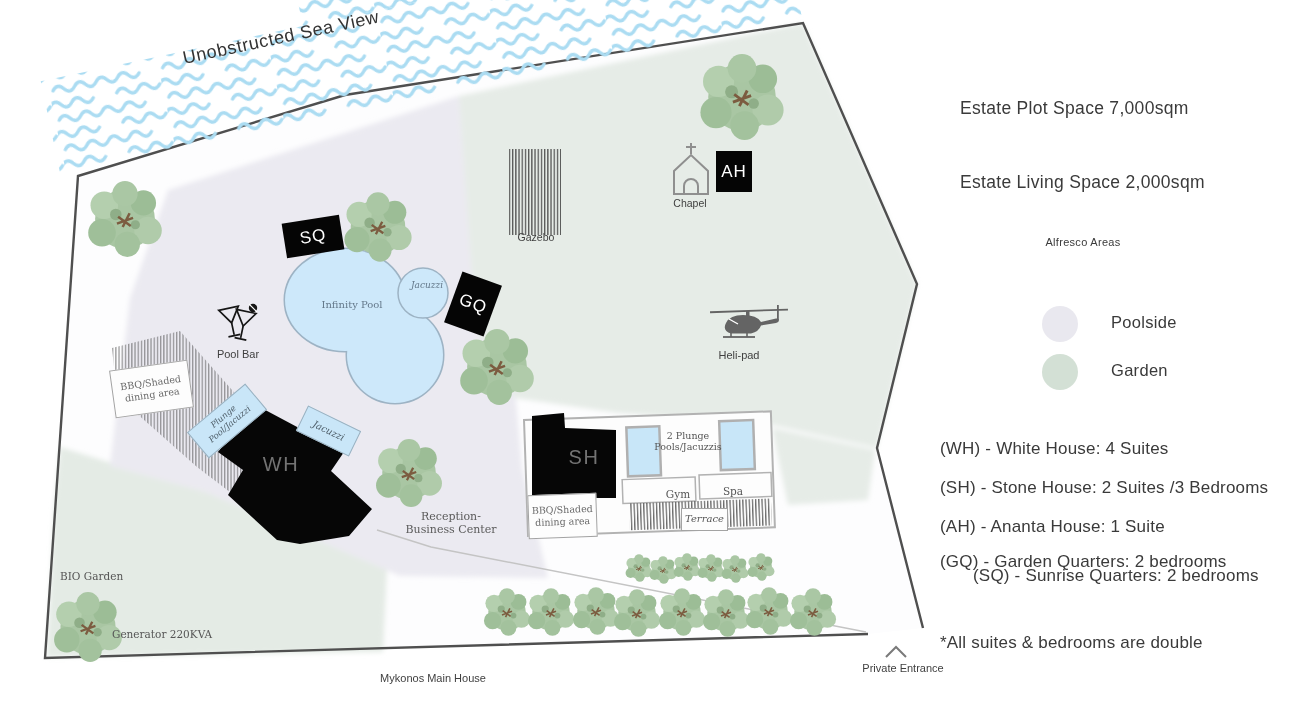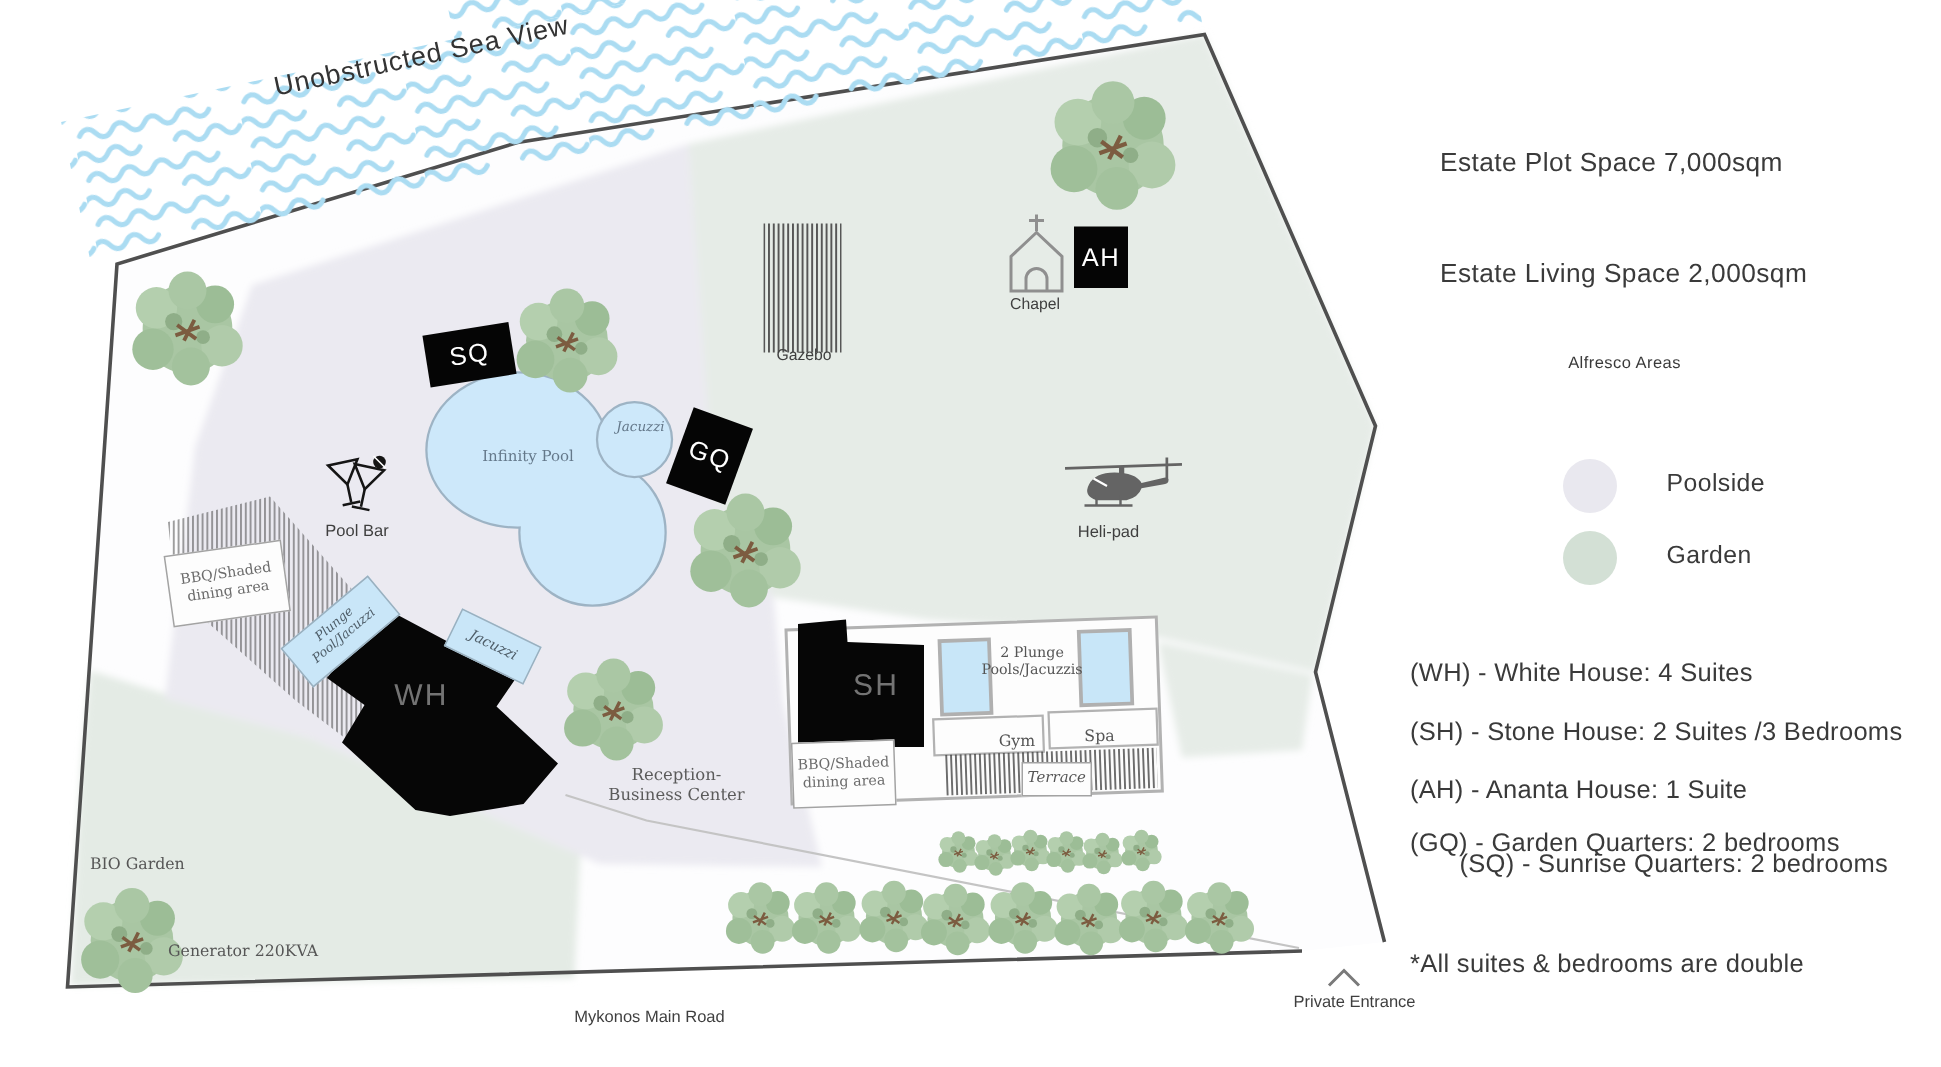--- a/index.html
+++ b/index.html
@@ -205,21 +205,21 @@
   <div class="lbl c serif" style="left:733px;top:485px;font-size:10.5px;color:#555;">Spa</div>
 
   <div class="lbl c serif" style="left:451px;top:511px;font-size:11px;color:#5a5a5a;">
     <div>Reception-</div>
     <div>Business Center</div>
   </div>
 
   <div class="lbl serif" style="left:60px;top:570px;font-size:10.5px;color:#555;">BIO Garden</div>
   <div class="lbl serif" style="left:112px;top:628px;font-size:10.5px;color:#555;">Generator 220KVA</div>
 
-  <div class="lbl c" style="left:433px;top:672px;font-size:11px;">Mykonos Main Road</div>
+  <div class="lbl c" style="left:433px;top:672px;font-size:11px;">Mykonos Main House</div>
   <div class="lbl c" style="left:903px;top:662px;font-size:11px;">Private Entrance</div>
 
   <div>
     <div class="panel-line" style="left:960px;top:98px;">Estate Plot Space 7,000sqm</div>
     <div class="panel-line" style="left:960px;top:132px;margin-top:40px;">Estate Living Space 2,000sqm</div>
     <div class="panel-line c" style="left:1083px;top:236px;font-size:11px;">Alfresco Areas</div>
 
     <div class="swatch sw-pool" style="left:1042px;top:306px;"></div>
     <div class="panel-line" style="left:1111px;top:313px;font-size:16.5px;">Poolside</div>
     <div class="swatch sw-garden" style="left:1042px;top:354px;"></div>

